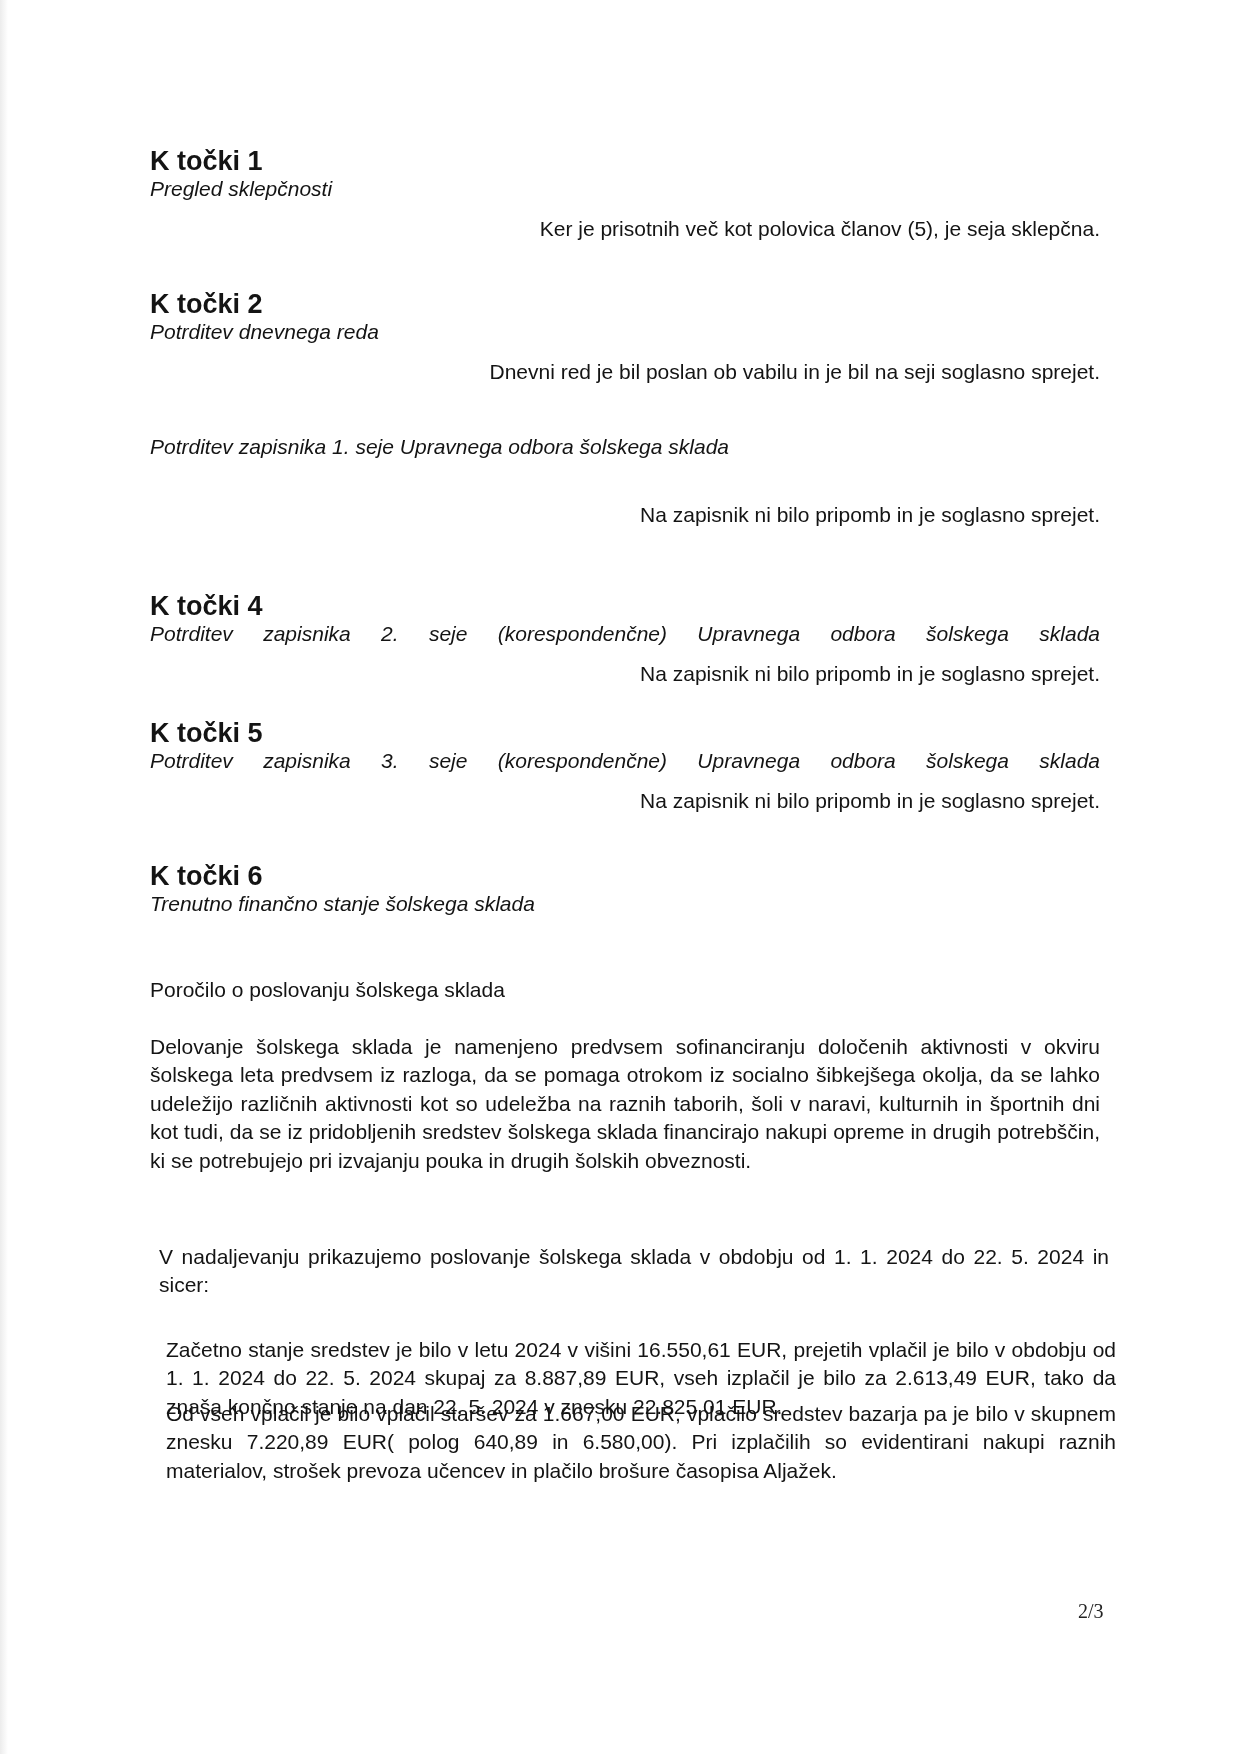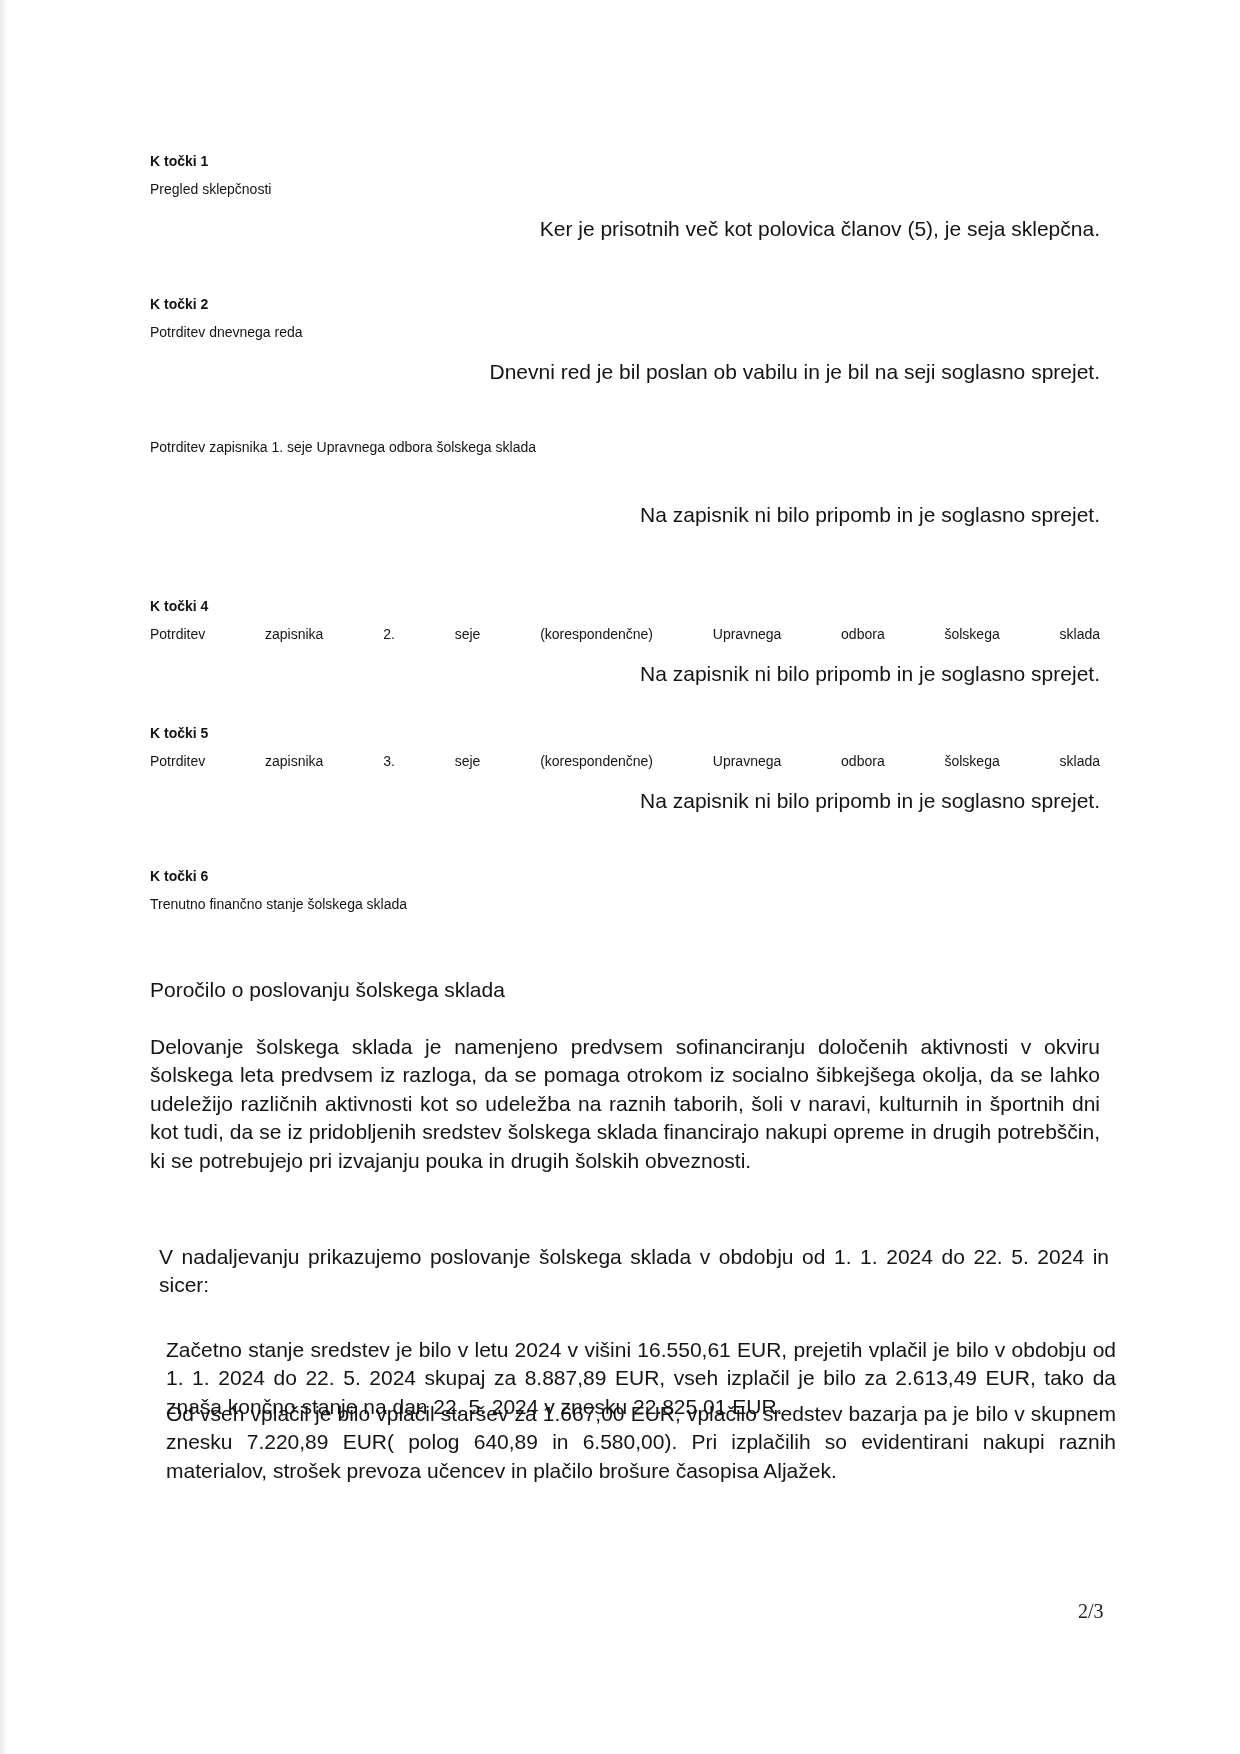--- a/index.html
+++ b/index.html
@@ -4,22 +4,22 @@
 <style>
   html, body { margin: 0; padding: 0; background: #ffffff; }
   body {
     width: 1240px; height: 1754px; position: relative; overflow: hidden;
     font-family: "Liberation Sans", sans-serif; color: #141414;
   }
   .page-edge { position: absolute; left: 0; top: 0; width: 8px; height: 1754px;
     background: linear-gradient(to right, #ececec, #ffffff); }
   .content { position: absolute; left: 150px; top: 0; width: 950px; }
   .section { position: absolute; left: 0; width: 950px; }
-  .heading { font-weight: bold; font-size: 14px; line-height: 28px; display: block; }
-  .subtitle { font-size: 14px; line-height: 28px; display: block; }
+  .heading { font-weight: bold; font-size: 27px; line-height: 28px; display: block; }
+  .subtitle { font-style: italic; font-size: 21px; line-height: 28px; display: block; }
   .subtitle.justified { text-align: justify; text-align-last: justify; }
   .body-text { font-size: 21px; line-height: 28px; display: block; position: absolute; left: 0; width: 950px; text-align: right; }
   .report-title { position: absolute; left: 0; width: 950px; text-align: left; font-size: 21px; line-height: 28px; }
   .para { position: absolute; left: 0; width: 950px; font-size: 21px; line-height: 28.4px; text-align: justify; }
   .page-number { position: absolute; left: 1071px; top: 1600px; font-family: "Liberation Serif", serif; font-size: 20px; color: #222; margin-left: 7px; }
 </style>
 </head>
 <body>
 
 <div class="page-edge"></div>

